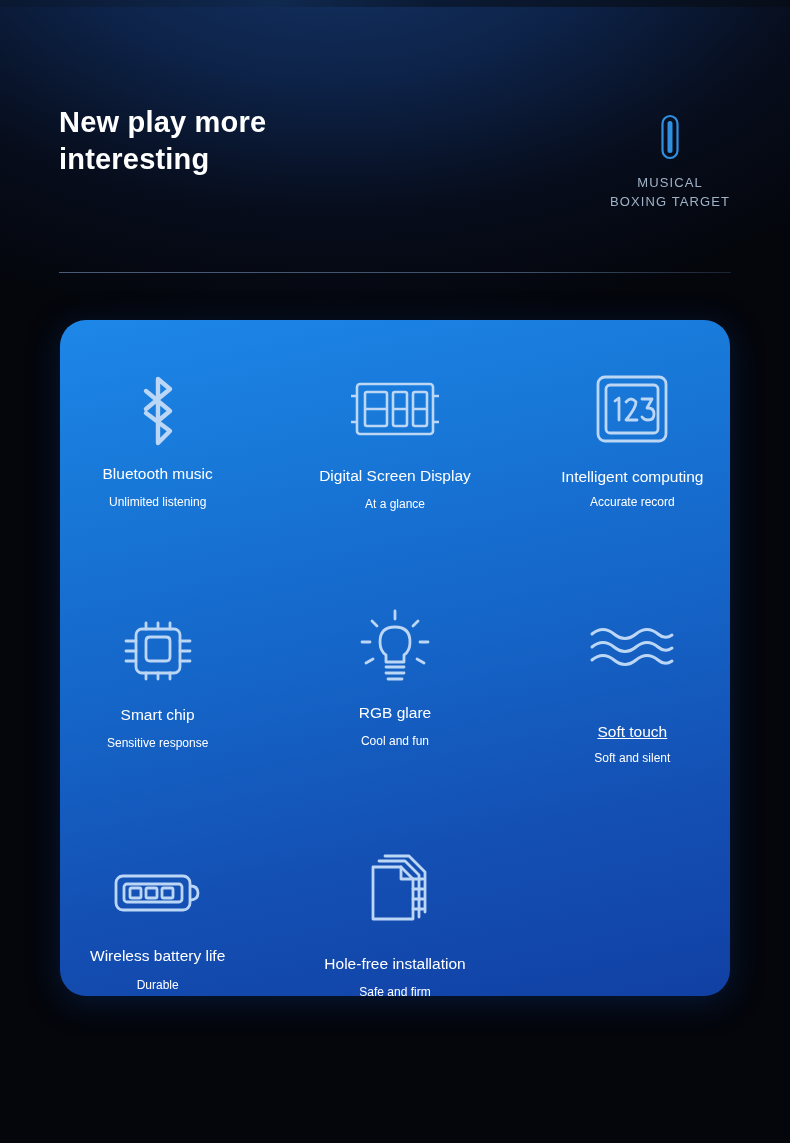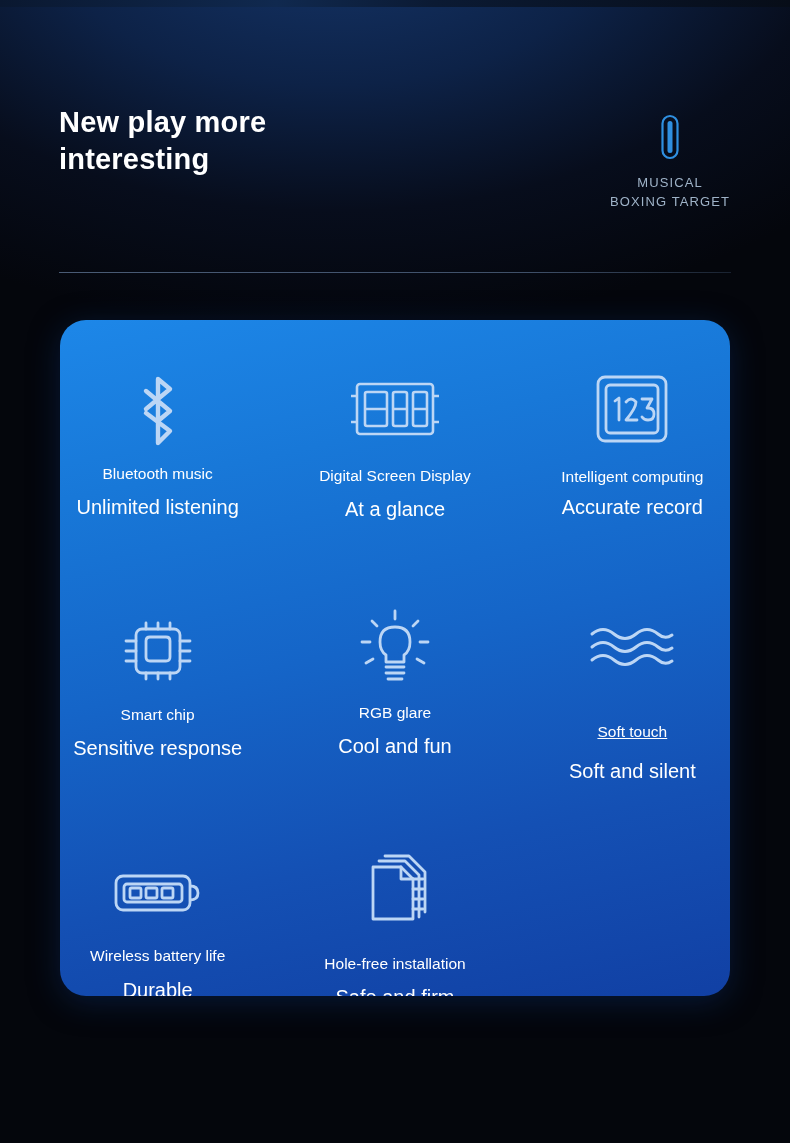--- a/index.html
+++ b/index.html
@@ -123,36 +123,36 @@
 
   .cell-title {
     color: #ffffff;
     font-size: 15.5px;
     margin-top: 10px;
     text-align: center;
     line-height: 1.25;
   }
   .cell-sub {
     color: #ffffff;
-    font-size: 20px;
+    font-size: 12px;
     margin-top: 12px;
     text-align: center;
     line-height: 1.22;
     max-width: 170px;
   }
 
   
   .cell.c0 .cell-title { margin-top: 12px; }
   .cell.c1 .cell-title { margin-top: 14px; }
   .cell.c2 .cell-title { margin-top: 15px; }
   .cell.c2 .cell-sub   { margin-top: 9px; }
   .cell.c3 .cell-title { margin-top: 11px; }
   .cell.c4 .cell-title { margin-top: 9px; }
   .cell.c5 .cell-title { margin-top: 28px; text-decoration: underline; }
-  .cell.c5 .cell-sub   { margin-top: 18px; text-align: right; }
+  .cell.c5 .cell-sub   { margin-top: 10px; text-align: right; }
   .cell.c6 .cell-title { }
   .cell.c6 .cell-sub   { margin-top: 13px; }
   .cell.c7 .cell-title { margin-top: 13px; }
   .cell.c8 .cell-title { margin-top: 18px; }
   .cell.c8 .cell-sub   { margin-top: 12px; }
 
   svg { display: block; }
 </style>
 </head>
 <body>

